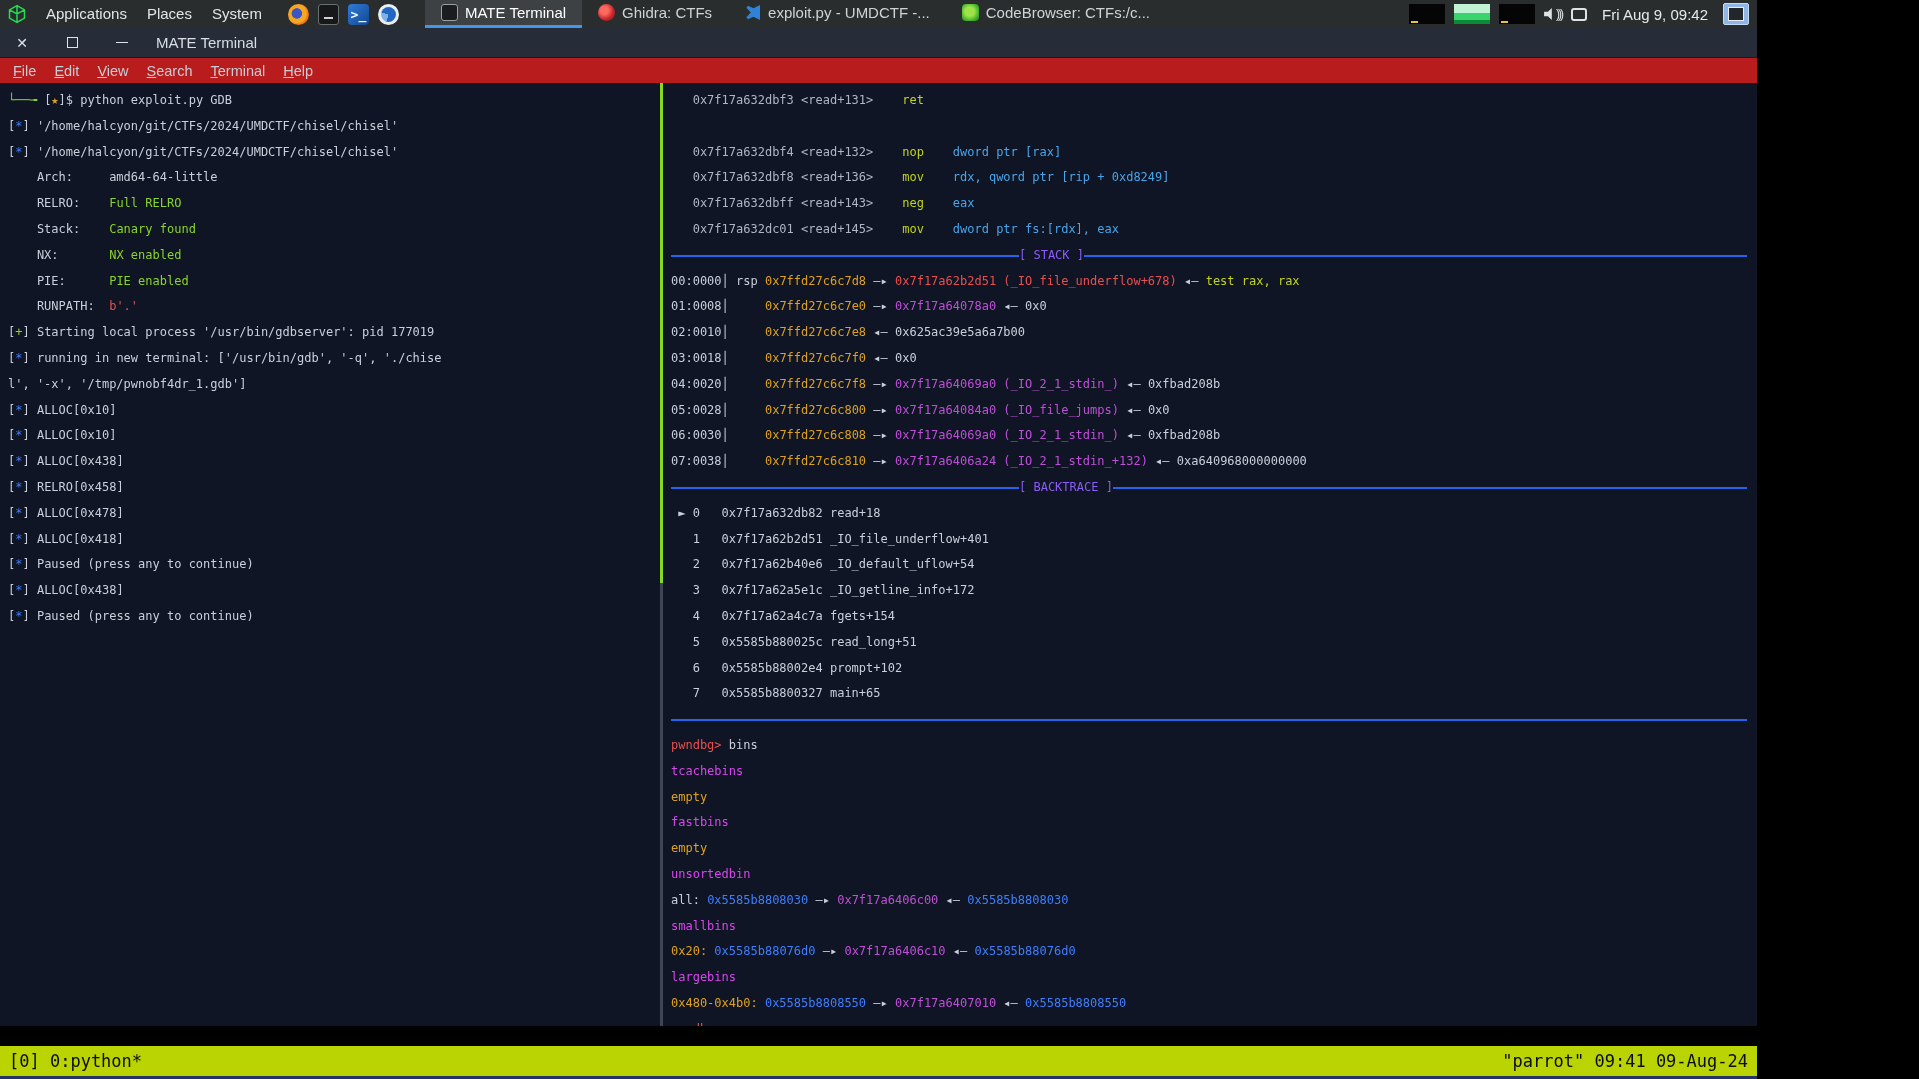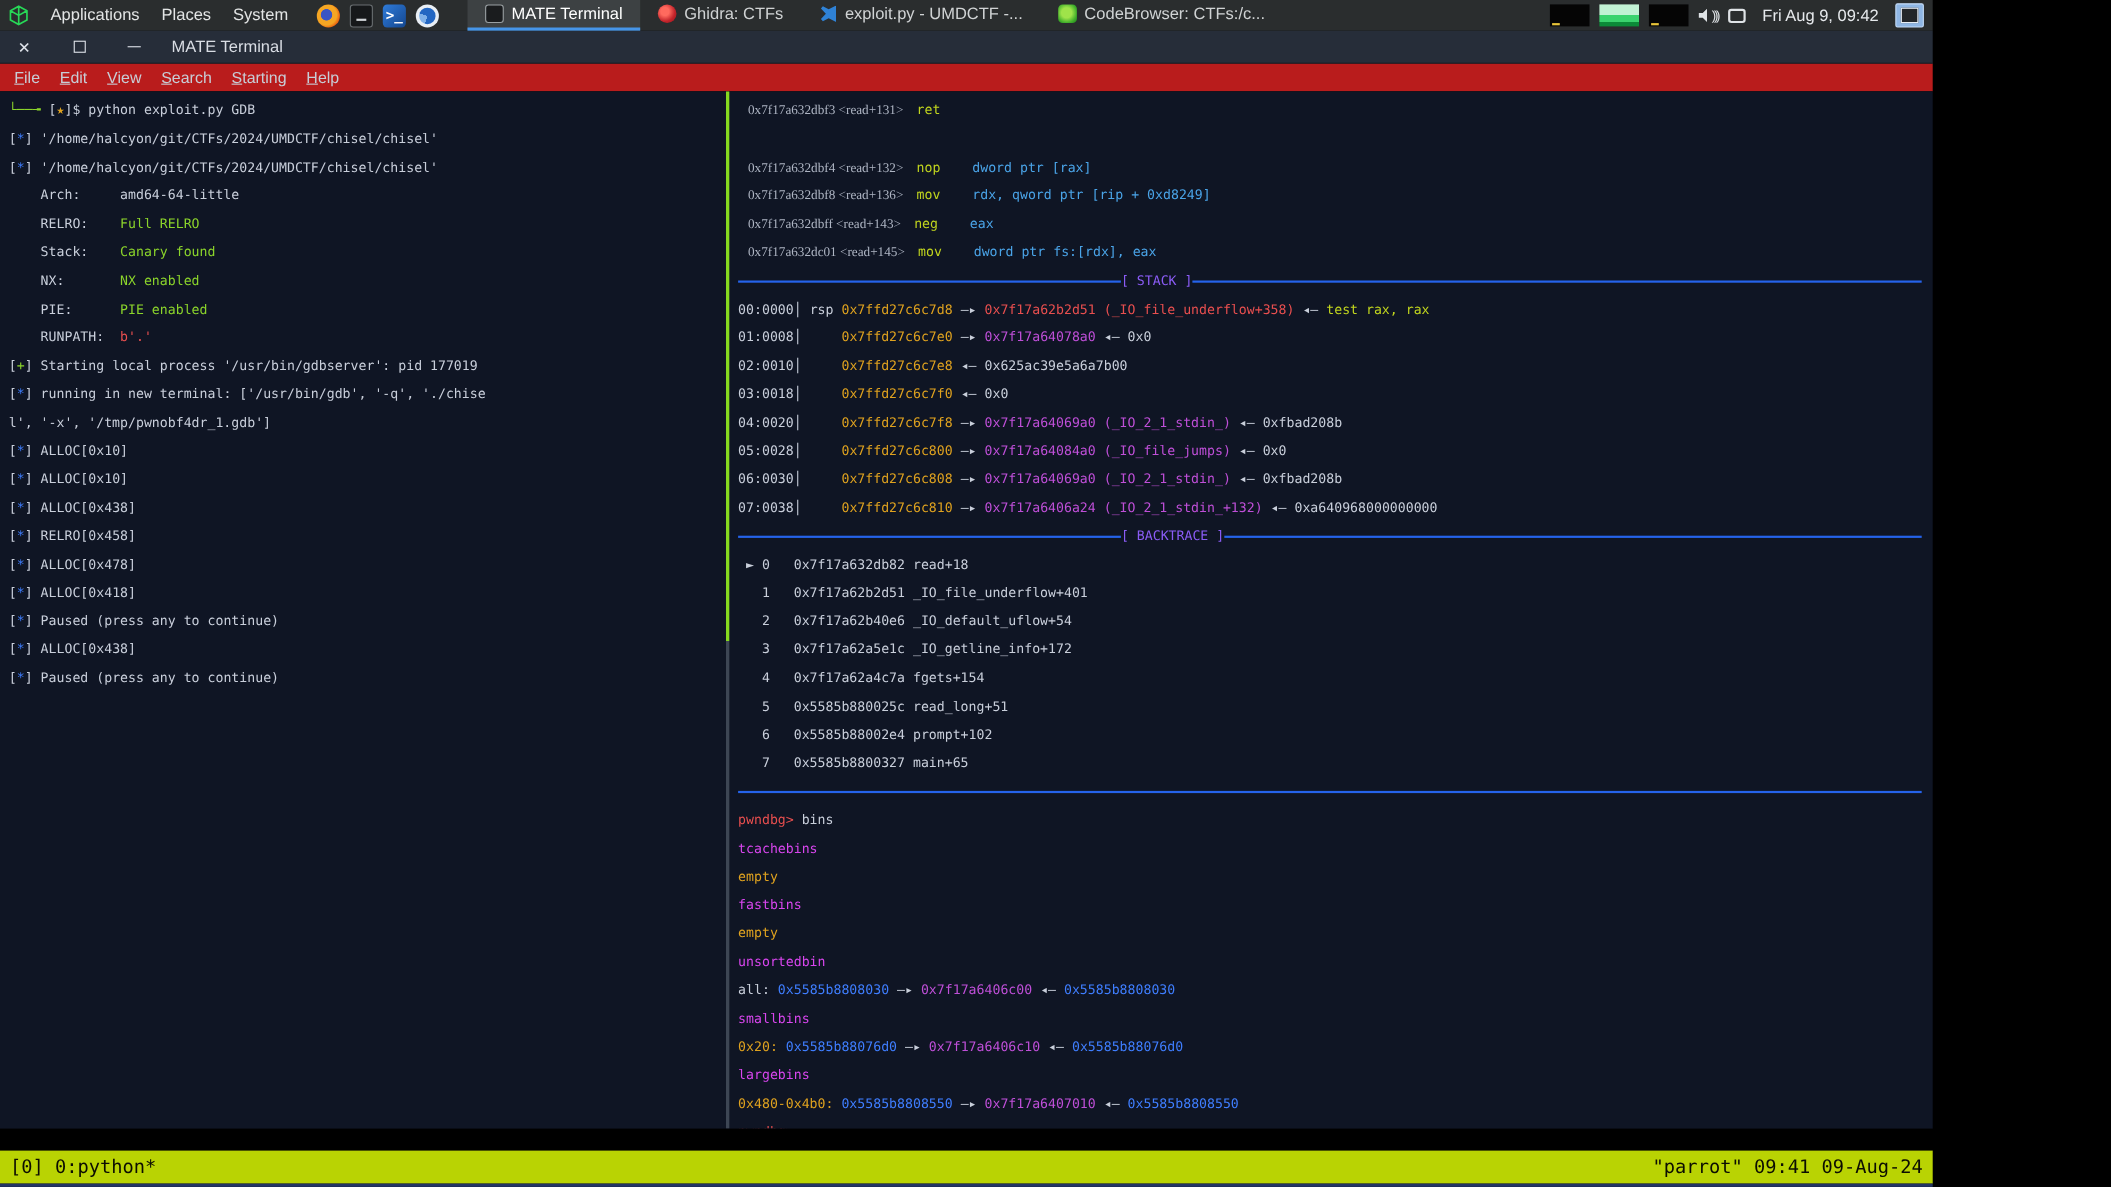--- a/index.html
+++ b/index.html
@@ -69,21 +69,21 @@
   .term { flex:1 1 auto; background:#0f1524; display:flex; overflow:hidden;
           font-family:"DejaVu Sans Mono", monospace; font-size:12px; }
   .pane { padding:5px 0 0 8px; overflow:hidden; }
   .pane-left { width:660px; flex:0 0 auto; }
   .divider { width:3px; flex:0 0 auto;
              background:linear-gradient(#86d91f 0 53%, #3d4654 53% 100%); }
   .pane-right { flex:1 1 auto; }
   .tl { white-space:pre; height:25.8px; line-height:25.8px; }
 
   .c-def { color:#c9cfdb; }
-  .c-gry { color:#aeb5c3;font-family:Liberation Serif, serif; }
+  .c-gry { color:#aeb5c3; }
   .c-grn { color:#8bd42b; }
   .c-asm { color:#c0d41e;text-align:center; }
   .c-cyn { color:#4aa4e8; }
   .c-org { color:#dfa21f; }
   .c-red { color:#e94f4f; }
   .c-pur { color:#bf4fd8; }
   .c-blu { color:#d946ef; }
   .c-hblu { color:#3f7eff; }
 
   .sepline { display:flex; align-items:center; }
@@ -174,21 +174,21 @@
         <span class="minglyph"></span>
       </span>
     <span class="wtitle">MATE Terminal</span>
   </div>
 
   <div class="menubar">
     <span class="mitem">File</span>
     <span class="mitem">Edit</span>
     <span class="mitem">View</span>
     <span class="mitem">Search</span>
-    <span class="mitem">Starting</span>
+    <span class="mitem">Terminal</span>
     <span class="mitem">Help</span>
   </div>
 
   <div class="term">
     <div class="pane pane-left" id="paneL">
         <div class="tl"><span class="c-grn">└──╼ </span><span class="c-def">[</span><span class="c-org">★</span><span class="c-def">]$ </span><span class="c-def">python exploit.py GDB</span></div>
         <div class="tl"><span class="c-def">[</span><span class="c-hblu">*</span><span class="c-def">] </span><span class="c-def">'/home/halcyon/git/CTFs/2024/UMDCTF/chisel/chisel'</span></div>
         <div class="tl"><span class="c-def">[</span><span class="c-hblu">*</span><span class="c-def">] </span><span class="c-def">'/home/halcyon/git/CTFs/2024/UMDCTF/chisel/chisel'</span></div>
         <div class="tl"><span class="c-def">    Arch:     amd64-64-little</span></div>
         <div class="tl"><span class="c-def">    RELRO:    </span><span class="c-grn">Full RELRO</span></div>
@@ -211,21 +211,21 @@
       </div>
     <div class="divider"></div>
     <div class="pane pane-right" id="paneR">
         <div class="tl"><span class="c-gry">   0x7f17a632dbf3 &lt;read+131&gt;    </span><span class="c-asm">ret</span></div>
         <div class="tl"><span class="c-def"></span></div>
         <div class="tl"><span class="c-gry">   0x7f17a632dbf4 &lt;read+132&gt;    </span><span class="c-asm">nop</span><span class="c-def">    </span><span class="c-cyn">dword ptr [rax]</span></div>
         <div class="tl"><span class="c-gry">   0x7f17a632dbf8 &lt;read+136&gt;    </span><span class="c-asm">mov</span><span class="c-def">    </span><span class="c-cyn">rdx, qword ptr [rip + 0xd8249]</span></div>
         <div class="tl"><span class="c-gry">   0x7f17a632dbff &lt;read+143&gt;    </span><span class="c-asm">neg</span><span class="c-def">    </span><span class="c-cyn">eax</span></div>
         <div class="tl"><span class="c-gry">   0x7f17a632dc01 &lt;read+145&gt;    </span><span class="c-asm">mov</span><span class="c-def">    </span><span class="c-cyn">dword ptr fs:[rdx], eax</span></div>
         <div class="tl sepline"><span class="sbar l"></span><span class="slabel">[ STACK ]</span><span class="sbar r"></span></div>
-        <div class="tl"><span class="c-def">00:0000</span><span class="c-def">│ rsp </span><span class="c-org">0x7ffd27c6c7d8</span><span class="c-def"> —▸ </span><span class="c-red">0x7f17a62b2d51 (_IO_file_underflow+358)</span><span class="c-def"> ◂— </span><span class="c-asm">test rax, rax</span></div>
+        <div class="tl"><span class="c-def">00:0000</span><span class="c-def">│ rsp </span><span class="c-org">0x7ffd27c6c7d8</span><span class="c-def"> —▸ </span><span class="c-red">0x7f17a62b2d51 (_IO_file_underflow+678)</span><span class="c-def"> ◂— </span><span class="c-asm">test rax, rax</span></div>
         <div class="tl"><span class="c-def">01:0008</span><span class="c-def">│     </span><span class="c-org">0x7ffd27c6c7e0</span><span class="c-def"> —▸ </span><span class="c-pur">0x7f17a64078a0</span><span class="c-def"> ◂— </span><span class="c-def">0x0</span></div>
         <div class="tl"><span class="c-def">02:0010</span><span class="c-def">│     </span><span class="c-org">0x7ffd27c6c7e8</span><span class="c-def"> ◂— </span><span class="c-def">0x625ac39e5a6a7b00</span></div>
         <div class="tl"><span class="c-def">03:0018</span><span class="c-def">│     </span><span class="c-org">0x7ffd27c6c7f0</span><span class="c-def"> ◂— </span><span class="c-def">0x0</span></div>
         <div class="tl"><span class="c-def">04:0020</span><span class="c-def">│     </span><span class="c-org">0x7ffd27c6c7f8</span><span class="c-def"> —▸ </span><span class="c-pur">0x7f17a64069a0 (_IO_2_1_stdin_)</span><span class="c-def"> ◂— </span><span class="c-def">0xfbad208b</span></div>
         <div class="tl"><span class="c-def">05:0028</span><span class="c-def">│     </span><span class="c-org">0x7ffd27c6c800</span><span class="c-def"> —▸ </span><span class="c-pur">0x7f17a64084a0 (_IO_file_jumps)</span><span class="c-def"> ◂— </span><span class="c-def">0x0</span></div>
         <div class="tl"><span class="c-def">06:0030</span><span class="c-def">│     </span><span class="c-org">0x7ffd27c6c808</span><span class="c-def"> —▸ </span><span class="c-pur">0x7f17a64069a0 (_IO_2_1_stdin_)</span><span class="c-def"> ◂— </span><span class="c-def">0xfbad208b</span></div>
         <div class="tl"><span class="c-def">07:0038</span><span class="c-def">│     </span><span class="c-org">0x7ffd27c6c810</span><span class="c-def"> —▸ </span><span class="c-pur">0x7f17a6406a24 (_IO_2_1_stdin_+132)</span><span class="c-def"> ◂— </span><span class="c-def">0xa640968000000000</span></div>
         <div class="tl sepline"><span class="sbar l"></span><span class="slabel">[ BACKTRACE ]</span><span class="sbar r"></span></div>
         <div class="tl"><span class="c-def"> ► 0   0x7f17a632db82 read+18</span></div>
         <div class="tl"><span class="c-def">   1   0x7f17a62b2d51 _IO_file_underflow+401</span></div>

